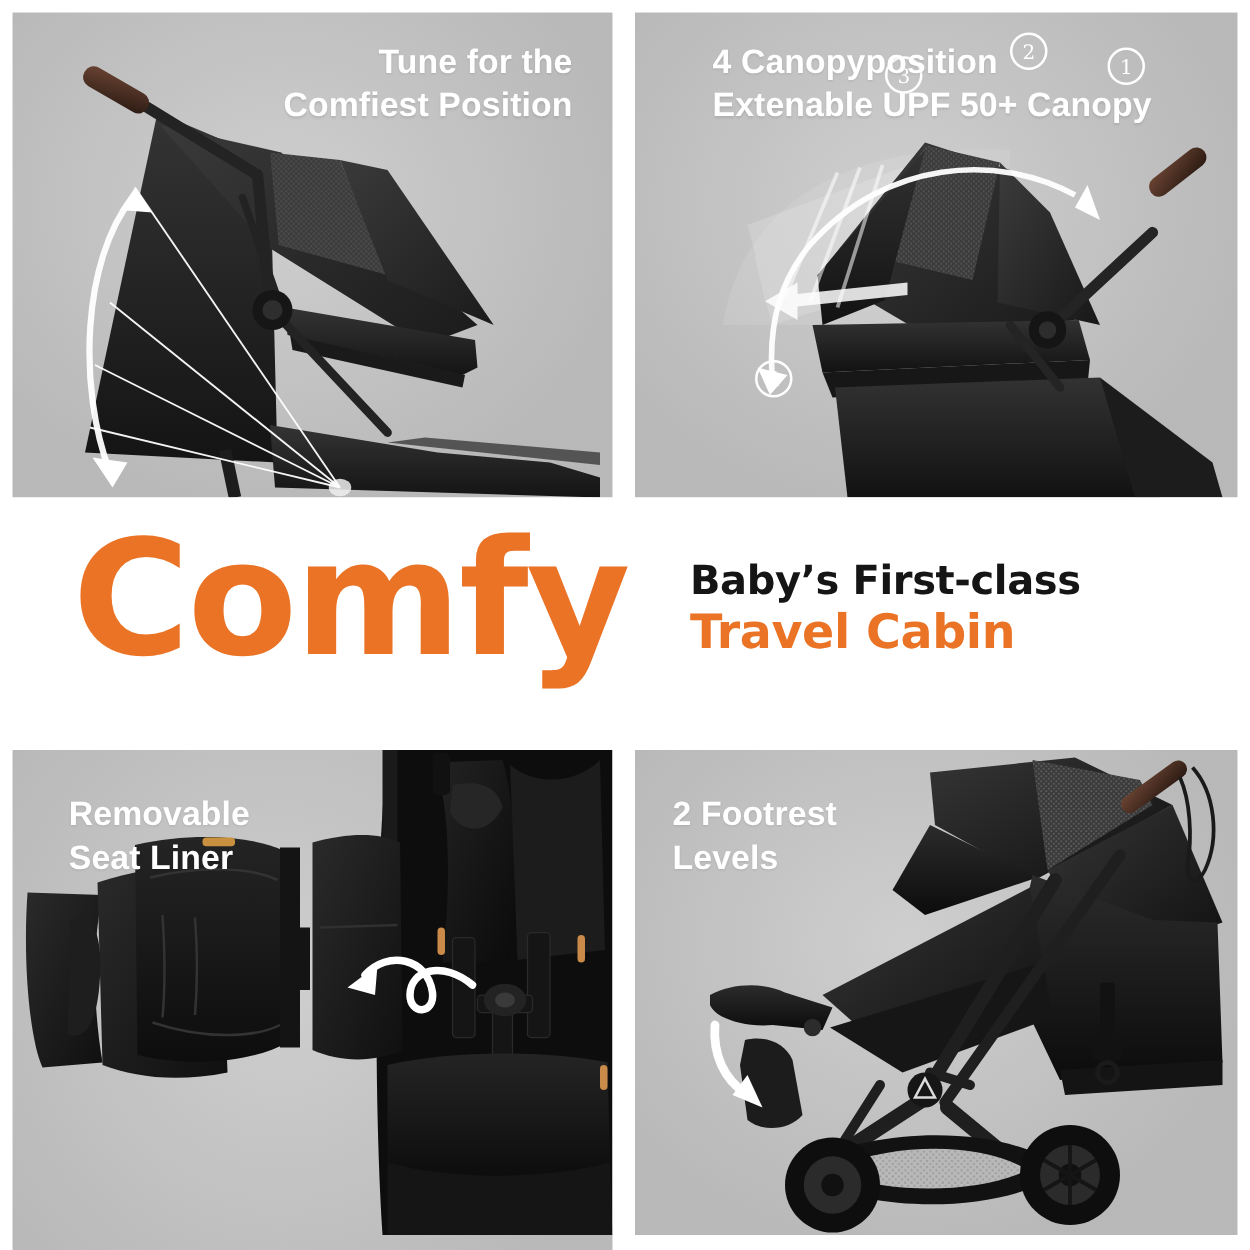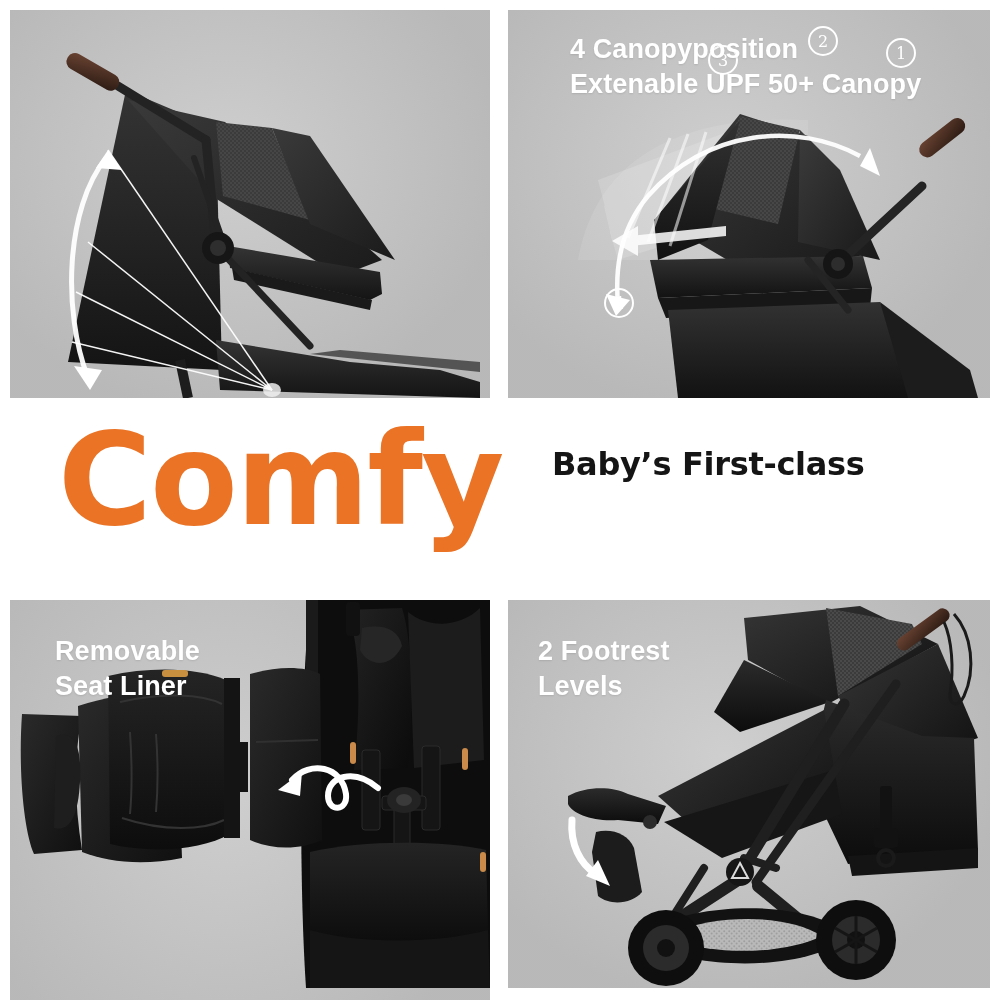--- a/index.html
+++ b/index.html
@@ -189,20 +189,22 @@
         <path d="M262 380 L62 332"></path>
       </g>
 
       <g fill="none" stroke="#ffffff" stroke-width="5" opacity=".95">
         <path d="M96 148 C56 198 52 300 78 368"></path>
       </g>
       <polygon points="98,140 112,160 86,158" fill="#ffffff"></polygon>
       <polygon points="80,380 64,356 92,360" fill="#ffffff"></polygon>
     </svg>
 
+    <div class="caption" id="cap-tl">Tune for the
+Comfiest Position</div>
   </div>
 
   <div class="panel" id="panel-tr">
 
     <svg class="art" viewBox="0 0 482 388">
       <defs>
         <linearGradient id="tr-fab" x1="0" y1="0" x2="1" y2="1">
           <stop offset="0" stop-color="#3c3c3c"></stop>
           <stop offset="1" stop-color="#181818"></stop>
         </linearGradient>
@@ -275,20 +277,21 @@
     <div class="num-badge" style="left:96px;  top:278px;">4</div>
 
     <div class="caption" id="cap-tr">4 Canopyposition
 Extenable UPF 50+ Canopy</div>
   </div>
 
   <div id="banner">
     <div id="logo-word">Comfy</div>
     <div id="tagline">
       <span id="tag-1">Baby’s First-class</span>
+      <span id="tag-2">Travel Cabin</span>
     </div>
   </div>
 
   <div class="panel" id="panel-bl">
 
     <svg class="art" viewBox="0 0 480 388">
       <defs>
         <linearGradient id="bl-pad" x1="0" y1="0" x2="1" y2="1">
           <stop offset="0" stop-color="#2a2a2a"></stop>
           <stop offset="1" stop-color="#101010"></stop>

